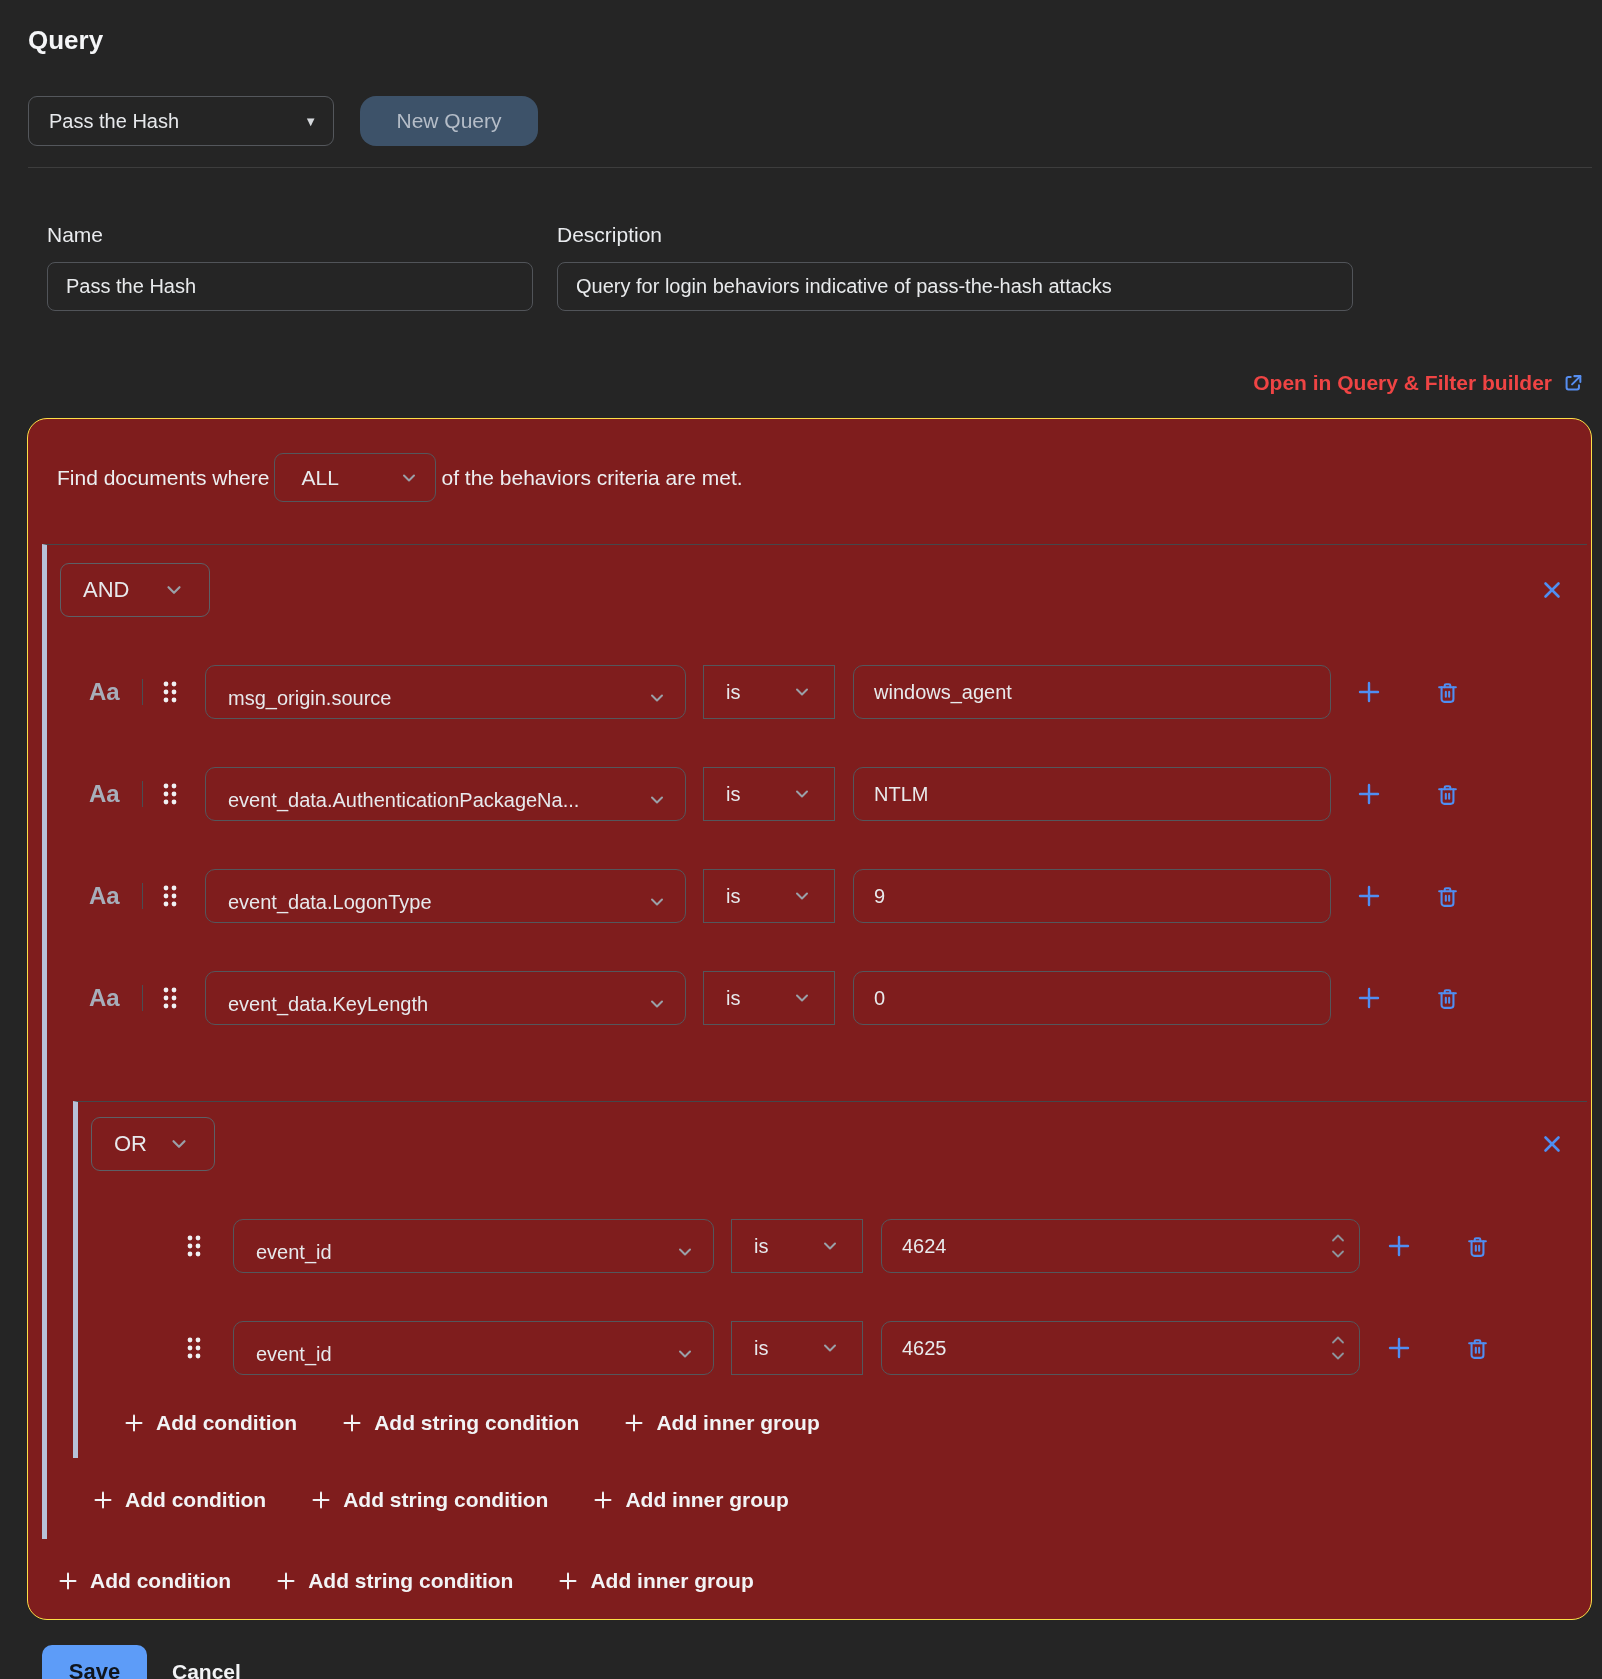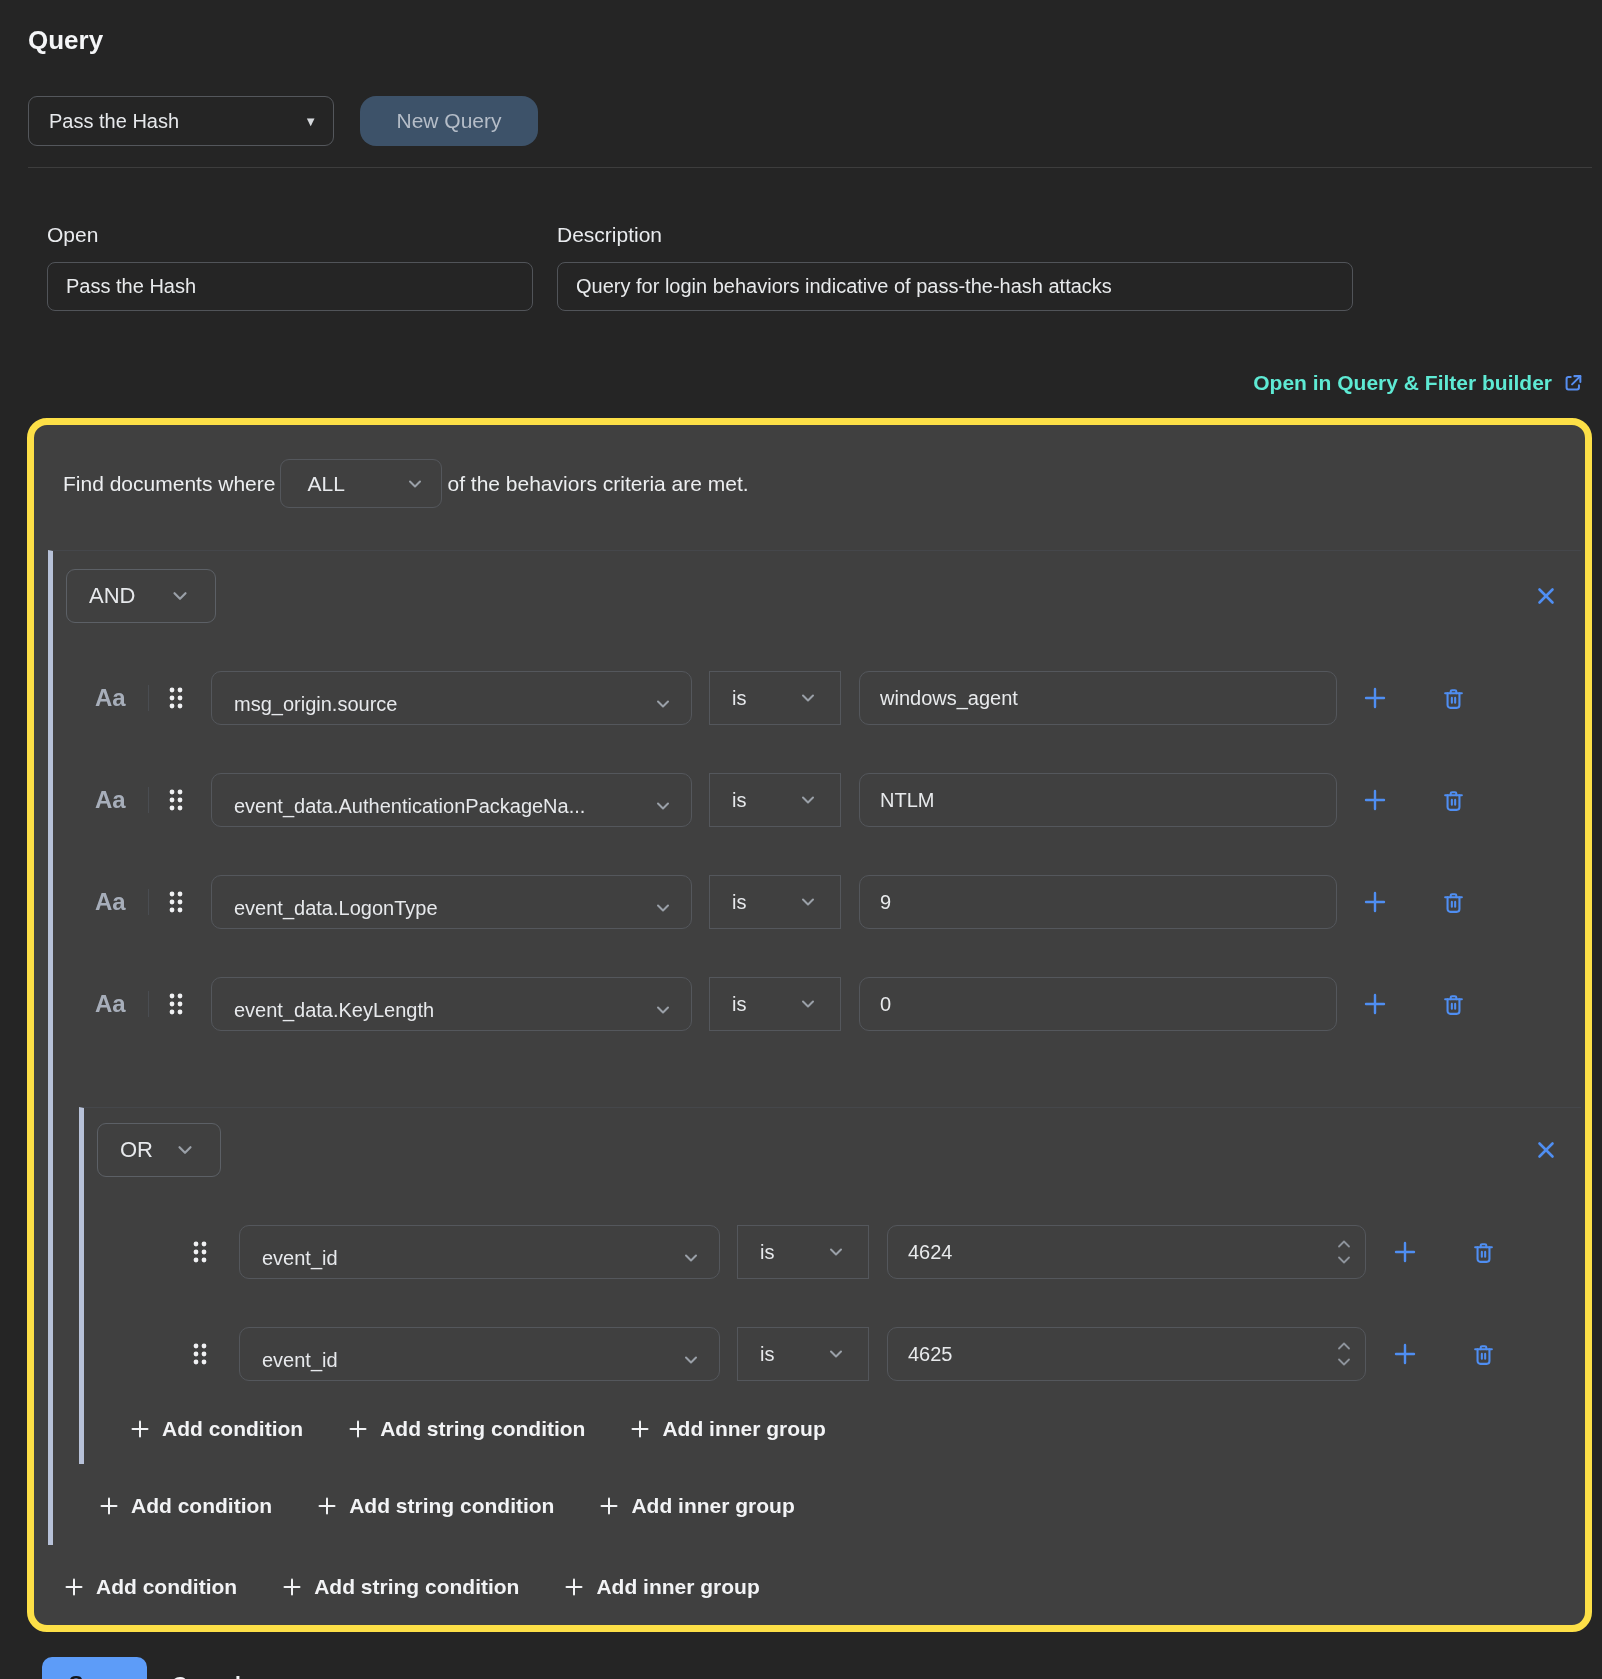--- a/index.html
+++ b/index.html
@@ -34,26 +34,26 @@
     background:transparent; color:#e8eaec; font-size:20px; padding:0 18px;
     font-family:inherit; display:block;
   }
   .field-name input { width:486px; }
   .field-desc { margin-left:24px; }
   .field-desc input { width:796px; }
   
   .link-row { margin:60px 18px 0 0; display:flex; justify-content:flex-end; }
   .builder-link {
     display:flex; align-items:center; gap:10px; text-decoration:none;
-    color:#5eead4; font-size:21px; font-weight:700; cursor:pointer;
+    color:#ef4444; font-size:21px; font-weight:700; cursor:pointer;
   }
   
   .panel {
-    margin:23px 10px 0 27px; border:7px solid #fde047; border-radius:20px;
-    background:#404040; padding-bottom:26px;
+    margin:23px 10px 0 27px; border:1px solid #fde047; border-radius:20px;
+    background:#7f1d1d; padding-bottom:26px;
   }
   .find-row { margin:34px 0 0 29px; display:flex; align-items:center; font-size:21px; color:#eceef0; }
   .all-select { width:162px; height:49px; padding:0 16px 0 26px; font-size:21px; margin:0 5px; }
   
   .group { border-top:1px solid #45474b; border-left:5px solid #b7c1d8; }
   .and-group { margin:42px 4px 0 14px; padding:18px 0 27px 13px; }
   .or-group  { margin:76px 0 0 13px;  padding:15px 0 23px 13px; }
   .group-header { height:54px; display:flex; align-items:center; justify-content:space-between; padding-right:23px; }
   .op-select { height:54px; font-size:22px; padding:0 24px 0 22px; border-color:#5c6066; }
   .op-and { width:150px; } .op-or { width:124px; }
@@ -113,21 +113,21 @@
       <span>Pass the Hash</span>
       <span class="tri">▼</span>
     </div>
     <button class="btn-new-query">New Query</button>
   </div>
 
   <div class="divider"></div>
 
   <div class="form-row">
     <div class="field field-name">
-      <label>Open</label>
+      <label>Name</label>
       <input type="text" value="Pass the Hash" style="">
     </div>
     <div class="field field-desc">
       <label>Description</label>
       <input type="text" value="Query for login behaviors indicative of pass-the-hash attacks" style="">
     </div>
   </div>
 
   <div class="link-row">
     <a class="builder-link">

